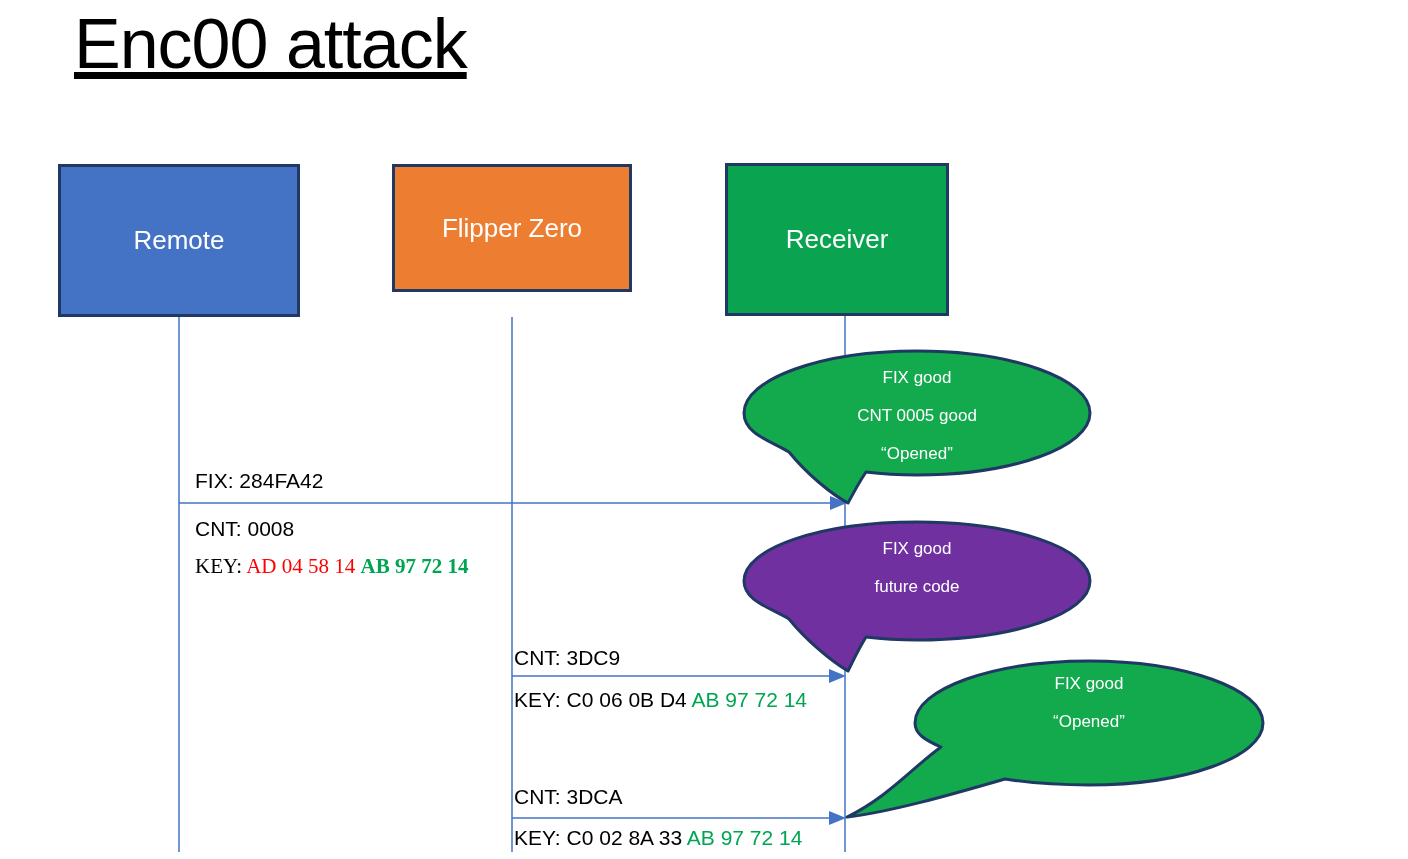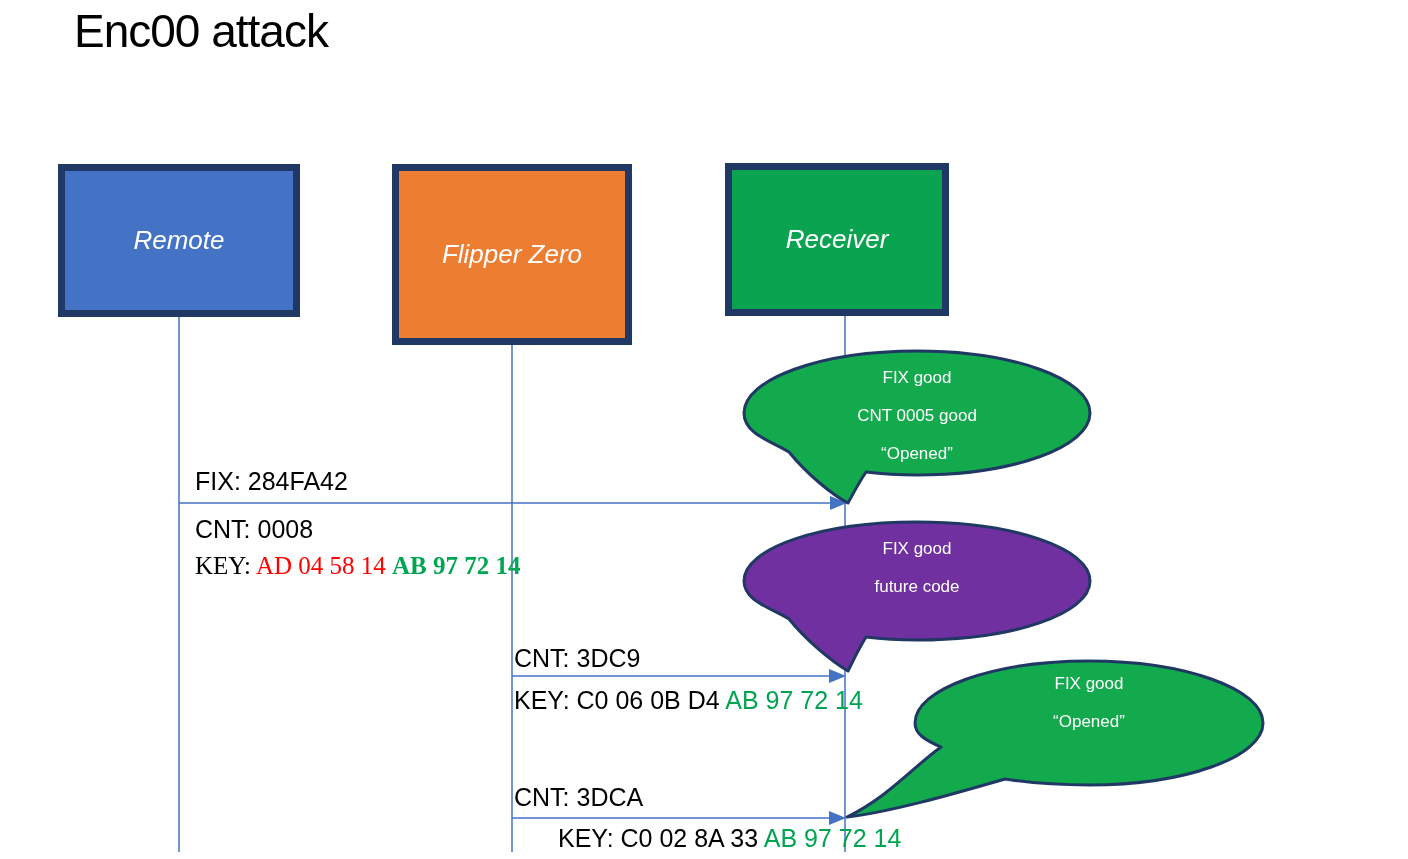--- a/index.html
+++ b/index.html
@@ -9,41 +9,41 @@
     height: 859px;
     background: #ffffff;
     overflow: hidden;
     font-family: "Liberation Sans", sans-serif;
   }
   #svg-layer { position: absolute; left: 0; top: 0; }
   .title {
     position: absolute;
     left: 74px;
     top: 4px;
-    font-size: 46px;
+    font-size: 70px;
     font-weight: 300;
     letter-spacing: -1px;
     color: #000;
     white-space: nowrap;
+    text-decoration: underline;
   }
   .actor-box {
     position: absolute;
     box-sizing: border-box;
-    border: 7px solid #0f172a;
+    border: 3px solid #0f172a;
     display: flex;
     align-items: center;
     justify-content: center;
     color: #ffffff;
     font-size: 26px;
     white-space: nowrap;
-    font-style: italic;
   }
   .msg-line {
     position: absolute;
-    font-size: 25px;
+    font-size: 21px;
     line-height: 30px;
     color: #000;
     white-space: nowrap;
   }
   .seg-red { font-weight: 400; }
   .seg-green-bold { font-weight: 700; }
   .callout-text {
     position: absolute;
     width: 346px;
     text-align: center;
@@ -99,40 +99,40 @@
              C 1263 757 1185 785 1089 785
              C 1058 785 1030 783 1005 779
              C 950 795 890 812 847 817
              C 888 797 912 768 941 747
              C 925 740 915 734 915 723 Z" fill="#13A94D" stroke="#1F3864"></path>
   </svg>
 
   <div class="actor-box" style="left: 58px; top: 164px; width: 242px; height: 153px; background-color: rgb(68, 114, 196); border-color: rgb(31, 56, 100);">
     <span>Remote</span>
   </div>
-  <div class="actor-box" style="left: 392px; top: 164px; width: 240px; height: 181px; background-color: rgb(237, 125, 49); border-color: rgb(31, 56, 100);">
+  <div class="actor-box" style="left: 392px; top: 164px; width: 240px; height: 128px; background-color: rgb(237, 125, 49); border-color: rgb(31, 56, 100);">
     <span>Flipper Zero</span>
   </div>
   <div class="actor-box" style="left: 725px; top: 163px; width: 224px; height: 153px; background-color: rgb(10, 163, 80); border-color: rgb(31, 56, 100);">
     <span>Receiver</span>
   </div>
 
   <div class="msg-line" style="left:195px; top:466px;">FIX: 284FA42</div>
   <div class="msg-line" style="left:195px; top:514px;">CNT: 0008</div>
   <div class="msg-line" style="left:195px; top:551px;font-family:Liberation Serif, serif;">
     <span>KEY: </span><span class="seg-red" style="color: rgb(255, 0, 0);">AD 04 58 14 </span><span class="seg-green-bold" style="color: rgb(0, 165, 81);">AB 97 72 14</span>
   </div>
 
   <div class="msg-line" style="left:514px; top:643px;">CNT: 3DC9</div>
   <div class="msg-line" style="left:514px; top:685px;">
     <span>KEY: C0 06 0B D4 </span><span style="color: rgb(0, 165, 81);">AB 97 72 14</span>
   </div>
 
   <div class="msg-line" style="left:514px; top:782px;">CNT: 3DCA</div>
-  <div class="msg-line" style="left:514px; top:823px;padding-left:44px;">
+  <div class="msg-line" style="left:514px; top:823px;">
     <span>KEY: C0 02 8A 33 </span><span style="color: rgb(0, 165, 81);">AB 97 72 14</span>
   </div>
 
   <div class="callout-text" style="left:744px; top:359px;">
     <div>FIX good</div>
     <div>CNT 0005 good</div>
     <div>“Opened”</div>
   </div>
   <div class="callout-text" style="left:744px; top:530px;">
     <div>FIX good</div>

